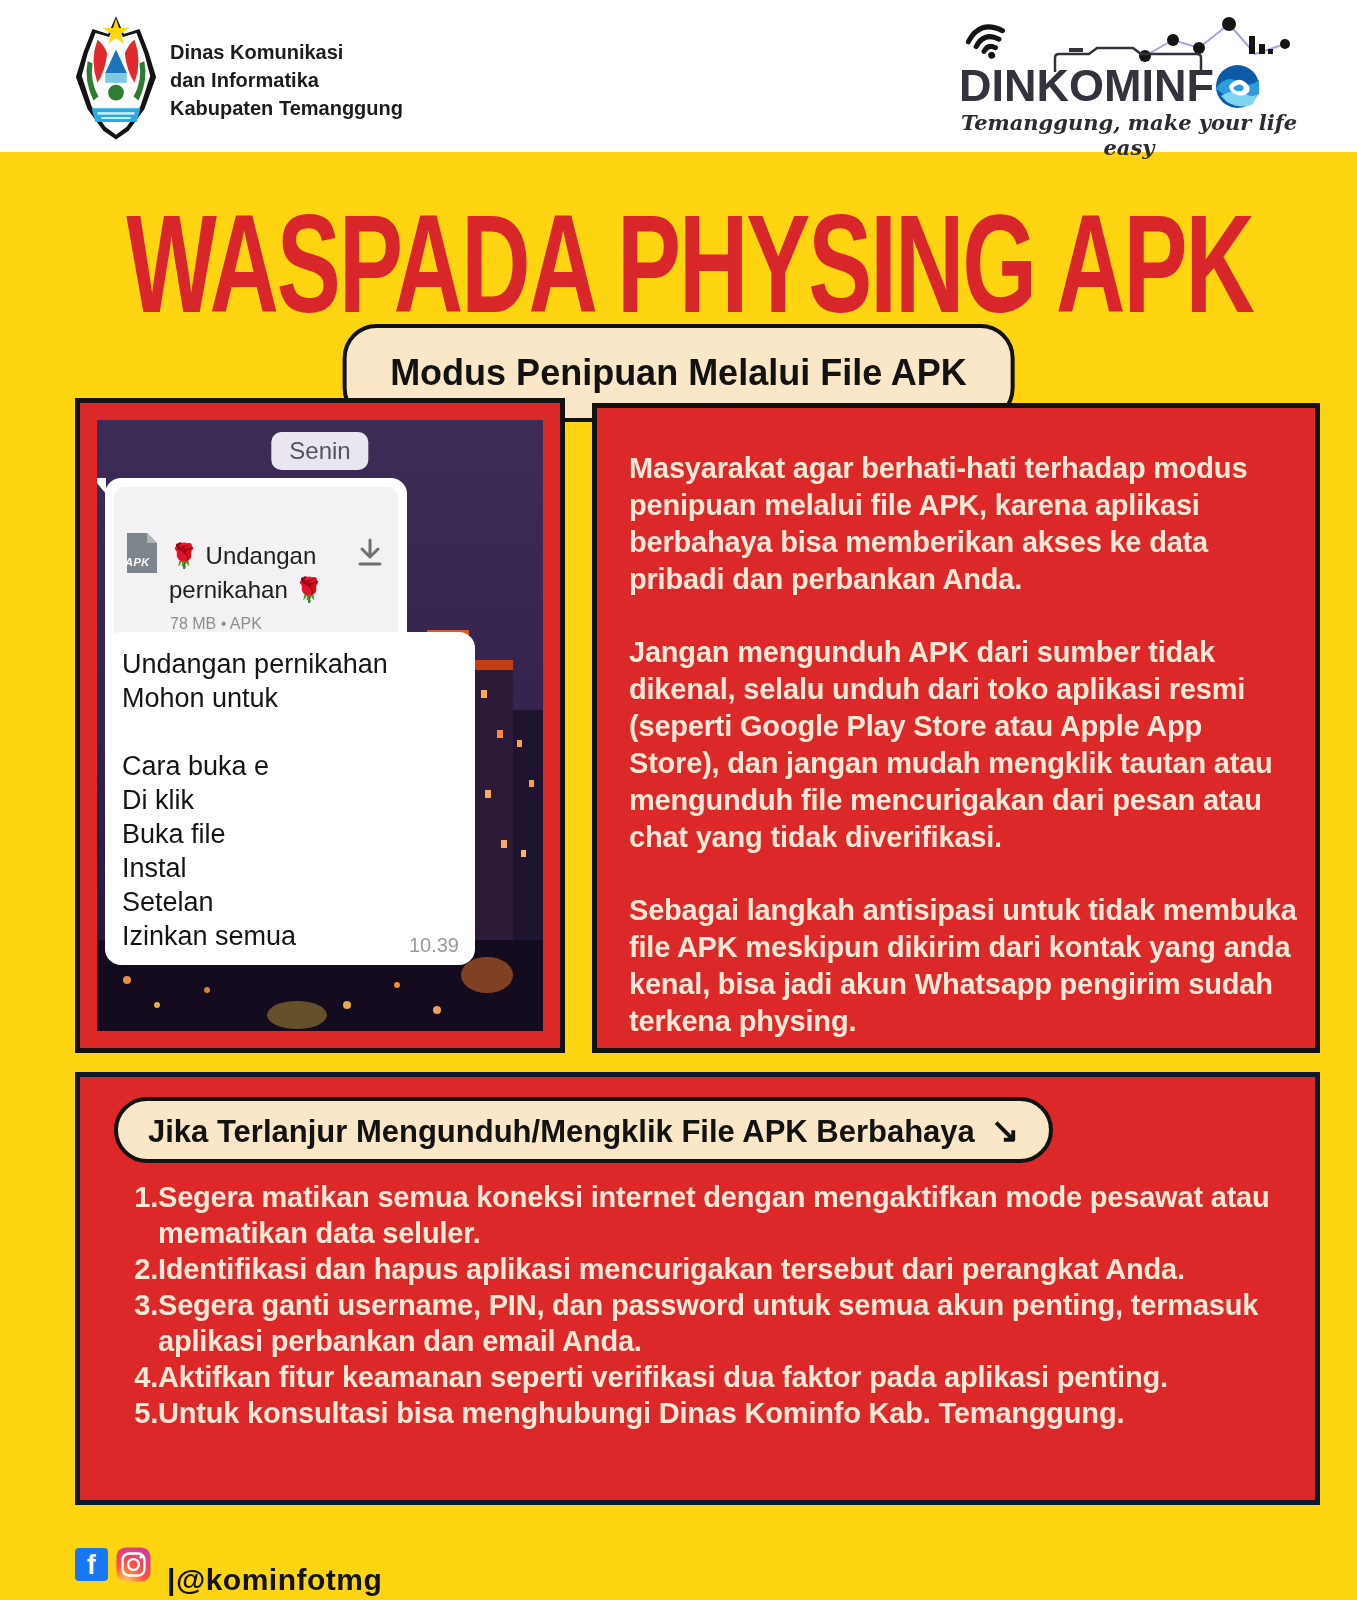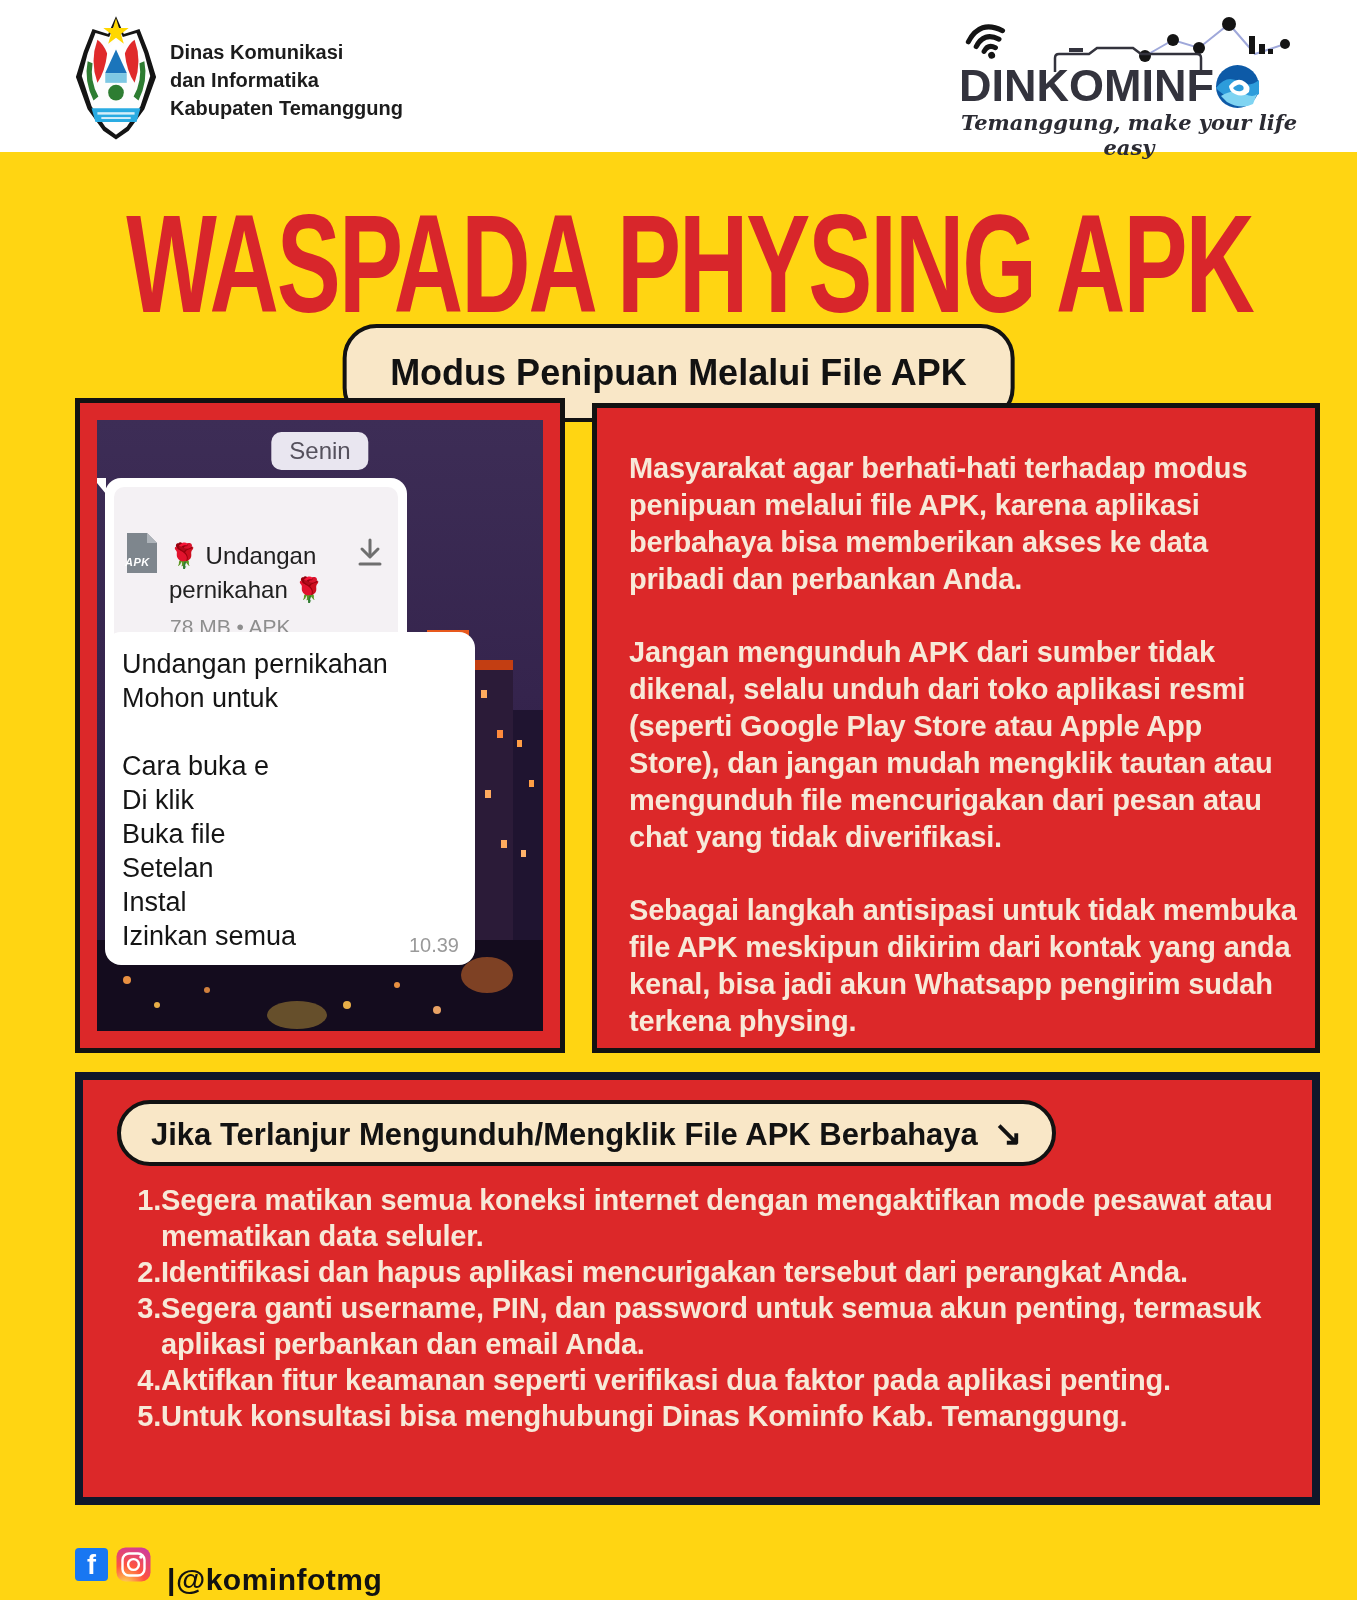--- a/index.html
+++ b/index.html
@@ -41,35 +41,35 @@
   .file-bubble{left:8px;top:58px;width:302px;padding:9px 9px 6px;}
   .file-bubble::before{content:"";position:absolute;top:0;left:-12px;
                        border-top:16px solid #FFFFFF;border-left:13px solid transparent;}
   .attachment{background:#F4F1F4;border-radius:10px;padding:12px 10px 10px;}
   .attach-row{display:flex;align-items:center;gap:9px;}
   .apk-ic{position:relative;width:36px;height:44px;flex:none;}
   .apk-label{position:absolute;left:1px;bottom:7px;width:100%;text-align:left;
              color:#FFFFFF;font-size:11px;font-weight:bold;letter-spacing:.5px;font-style:italic;}
   .file-name{flex:1;font-size:24px;color:#202020;line-height:31px;margin-top:40px;}
   .dl-ic{width:36px;height:36px;flex:none;margin-left:auto;}
-  .file-meta{margin:8px 0 0 46px;font-size:21px;color:#8E8E8E;}
+  .file-meta{margin:8px 0 0 46px;font-size:16px;color:#8E8E8E;}
   .bubble-time{text-align:right;font-size:20px;color:#9A9A9A;margin-top:6px;padding-right:2px;}
   .text-bubble{left:8px;top:212px;width:370px;padding:15px 17px 12px;font-size:27px;color:#151515;}
   .chat-line{line-height:34px;min-height:34px;}
   .text-bubble .bubble-time{position:absolute;right:14px;bottom:8px;margin:0;}
 
   
   .info-box{position:absolute;left:592px;top:403px;width:728px;height:650px;background:#DC2829;
             border:5px solid #121212;box-sizing:border-box;padding:42px 18px 0 32px;}
   .info-box p{margin:0 0 36px;color:#F7E9D8;font-size:29px;line-height:37px;
               font-weight:bold;letter-spacing:-0.2px;}
 
   
   .steps-box{position:absolute;left:75px;top:1072px;width:1245px;height:433px;background:#DC2829;
-             border:8px solid #0f172a;box-sizing:border-box;}
+             border:5px solid #0f172a;box-sizing:border-box;}
   .steps-pill{display:inline-block;margin:20px 0 0 34px;background:#F9E7C7;border:4px solid #121212;
               border-radius:36px;padding:9px 30px;font-size:31px;font-weight:bold;color:#121212;white-space:nowrap;}
   .steps-pill .arrow{font-size:34px;margin-left:16px;}
   .steps-list{margin:16px 30px 0 44px;padding:0;list-style:none;color:#F7E9D8;
               font-size:29px;font-weight:bold;line-height:36px;letter-spacing:-0.2px;}
   .steps-list li{display:flex;}
   .step-num{flex:none;width:34px;text-align:right;}
   .step-text{flex:1;}
 
   
@@ -214,22 +214,22 @@
         <div class="bubble-time">10.39</div>
       </div>
 
       <div class="bubble text-bubble">
         <div class="chat-line">Undangan pernikahan</div>
         <div class="chat-line">Mohon untuk</div>
         <div class="chat-line"></div>
         <div class="chat-line">Cara buka e</div>
         <div class="chat-line">Di klik</div>
         <div class="chat-line">Buka file</div>
+        <div class="chat-line">Instal</div>
         <div class="chat-line">Setelan</div>
-        <div class="chat-line">Instal</div>
         <div class="chat-line">Izinkan semua</div>
         <div class="bubble-time">10.39</div>
       </div>
 
     </div>
   </section>
 
   <section class="info-box">
     <p>Masyarakat agar berhati-hati terhadap modus penipuan melalui file APK, karena aplikasi berbahaya bisa memberikan akses ke data pribadi dan perbankan Anda.</p>
     <p>Jangan mengunduh APK dari sumber tidak dikenal, selalu unduh dari toko aplikasi resmi (seperti Google Play Store atau Apple App Store), dan jangan mudah mengklik tautan atau mengunduh file mencurigakan dari pesan atau chat yang tidak diverifikasi.</p>

